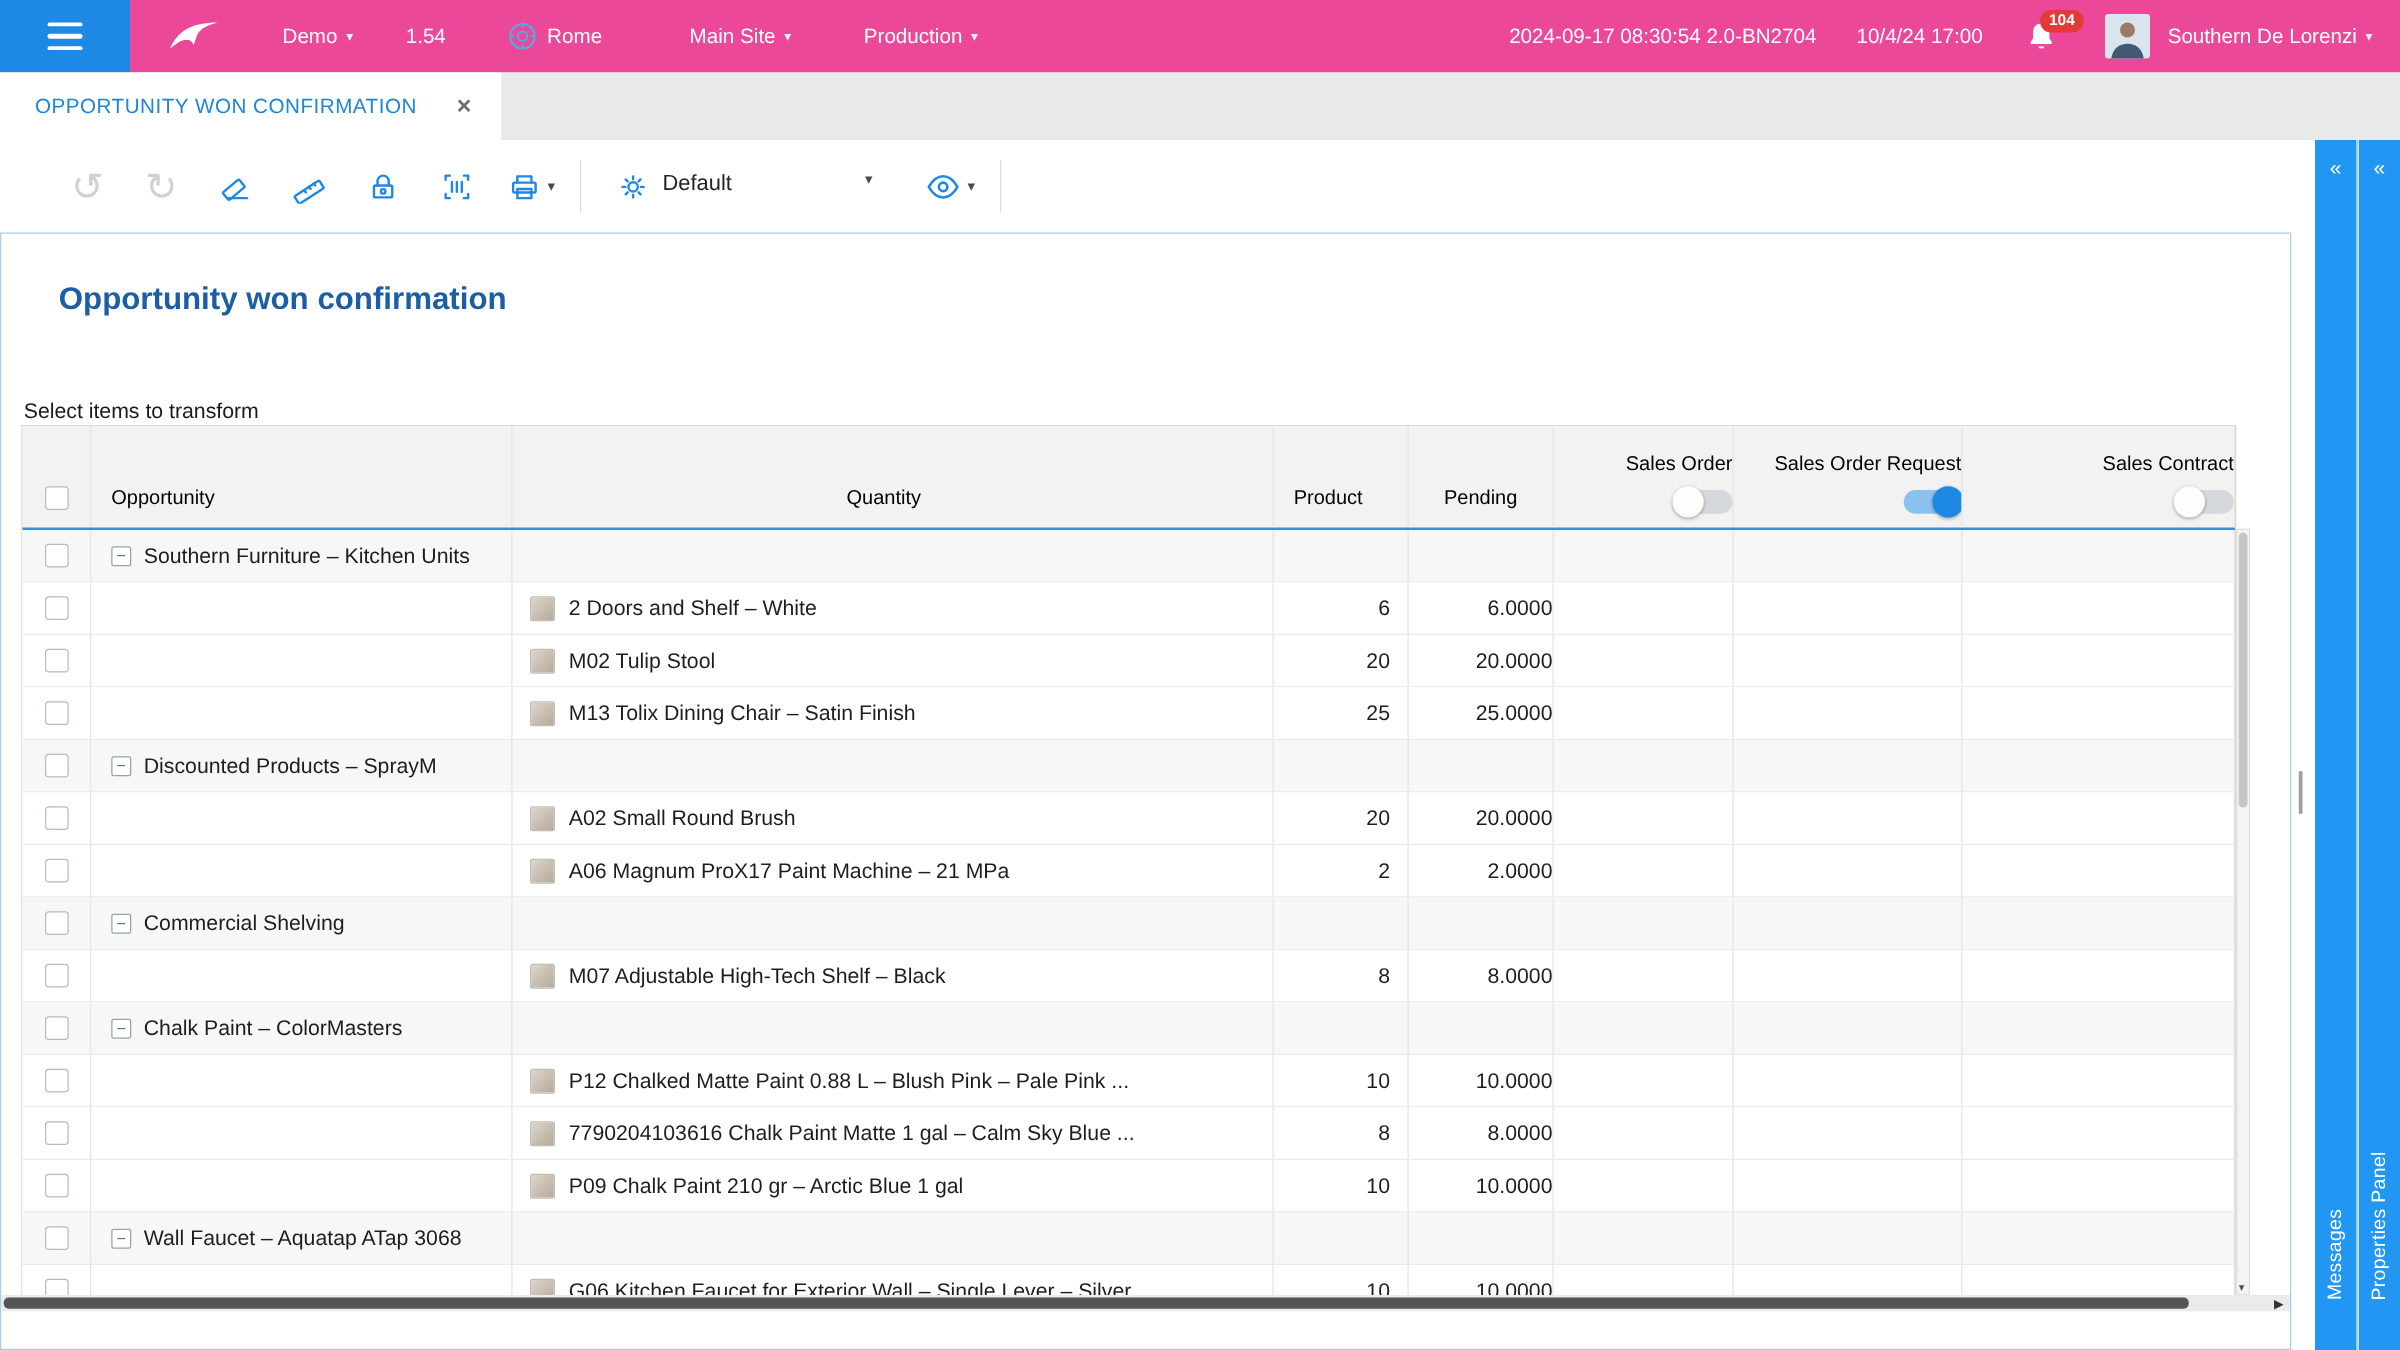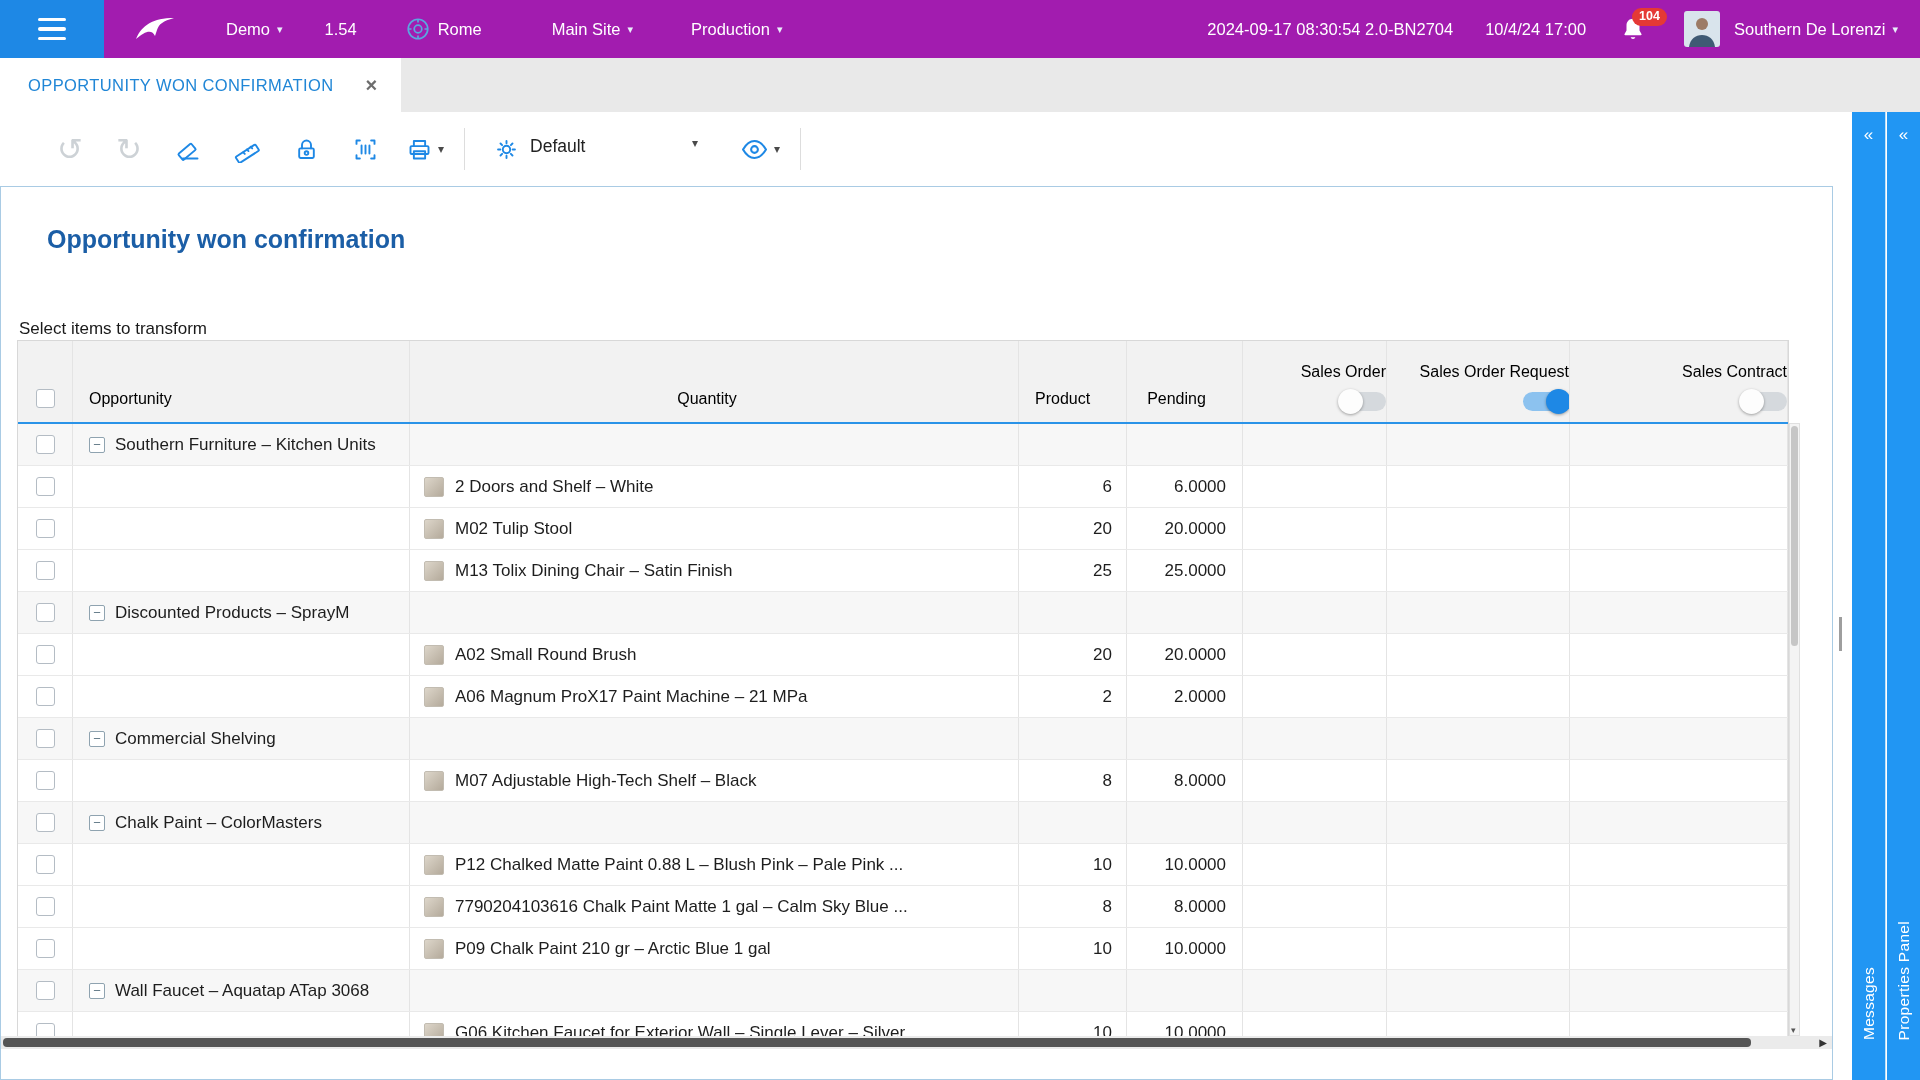--- a/index.html
+++ b/index.html
@@ -2,21 +2,21 @@
 <html><head>
 <meta charset="utf-8">
 <style>
   * { box-sizing: border-box; margin: 0; padding: 0; }
   html, body { width: 1920px; height: 1080px; overflow: hidden; background: #fff;
     font-family: "Liberation Sans", sans-serif; }
   .stage { position: relative; width: 1920px; height: 1080px; background: #fff; }
 
   
   .topbar { position: absolute; top: 0; left: 0; width: 1920px; height: 58px;
-    background: #a21caf; display: flex; align-items: center; color: #fff; }
+    background: #ec4899; display: flex; align-items: center; color: #fff; }
   .hamburger { width: 104px; height: 58px; background: #1e88e5; display: flex;
     flex-direction: column; align-items: center; justify-content: center; gap: 6px; cursor: pointer; }
   .hbar { width: 28px; height: 3.5px; background: #fff; border-radius: 2px; }
   .logo { margin-left: 30px; display: flex; align-items: center; }
   .tb-item { font-size: 16.5px; color: #fff; display: flex; align-items: center; gap: 7px; white-space: nowrap; }
   .caret { font-size: 11px; color: #e8f1fa; }
   .m-demo { margin-left: 50px; }
   .m-ver { margin-left: 42px; }
   .m-site { margin-left: 48px; }
   .m-main { margin-left: 70px; }
@@ -68,21 +68,21 @@
   .toggle-head { flex-direction: column; justify-content: flex-end; align-items: center;
     gap: 11px; padding-bottom: 11px !important; }
 
   .tbody { height: 613px; overflow: hidden; background: #fff; }
   .trow { height: 42px; border-bottom: 1px solid #e9e9e9; background: #fff; }
   .trow.group-row { background: #f7f7f7; }
   .col-check { justify-content: center; }
   .col-opportunity { padding-left: 16px; gap: 10px; }
   .col-product { padding-left: 14px; gap: 11px; }
   .col-qty { justify-content: flex-end; padding-right: 14px; }
-  .col-pending { justify-content: flex-end; padding-right: 16px; }
+  .col-pending { justify-content: flex-end; }
   .cell-text, .num { font-size: 17px; color: #1d1d1d; white-space: nowrap; }
   .num { font-size: 17px; }
 
   .checkbox { width: 19px; height: 19px; border: 1.5px solid #b4bcc4; border-radius: 3px;
     background: #fff; display: inline-block; cursor: pointer; }
   .collapse-box { width: 16px; height: 16px; border: 1px solid #8fa3b0; border-radius: 2px;
     background: #fff; color: #5f7684; font-size: 13px; line-height: 13px; display: flex;
     align-items: center; justify-content: center; flex: 0 0 auto; cursor: pointer; }
   .thumb { width: 20px; height: 20px; border-radius: 2px; flex: 0 0 auto;
     background: linear-gradient(135deg, #ddd6ca, #b4aa9b); border: 1px solid #c2bcb1; }

